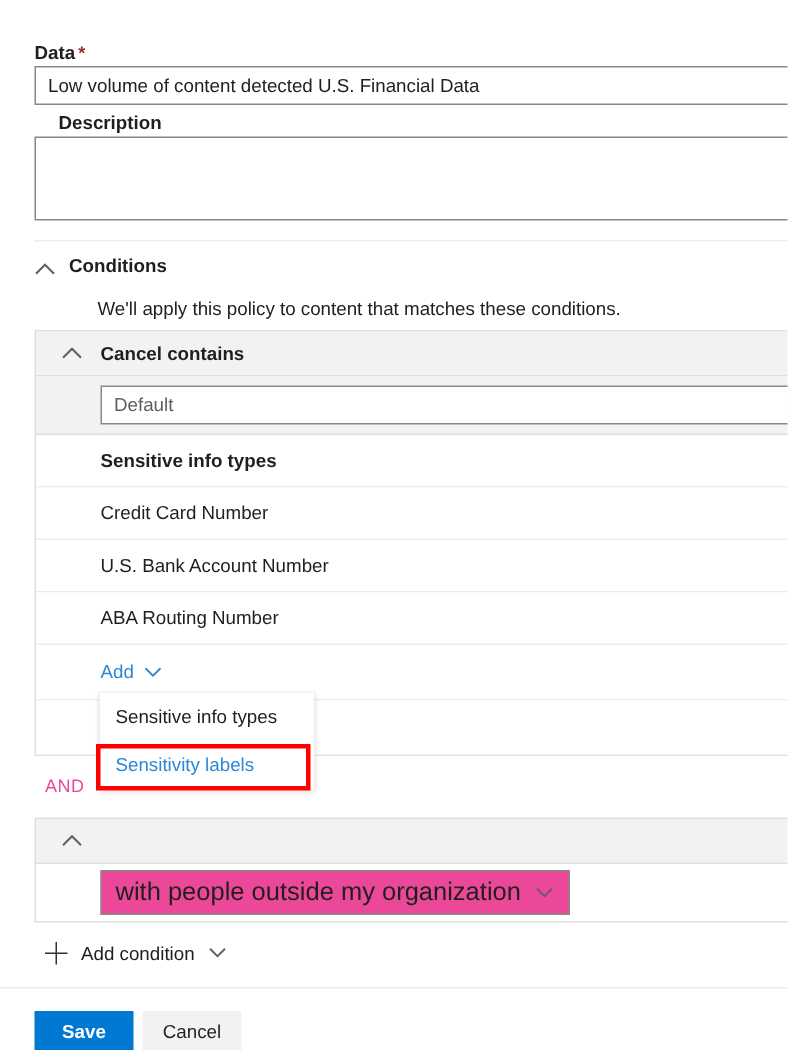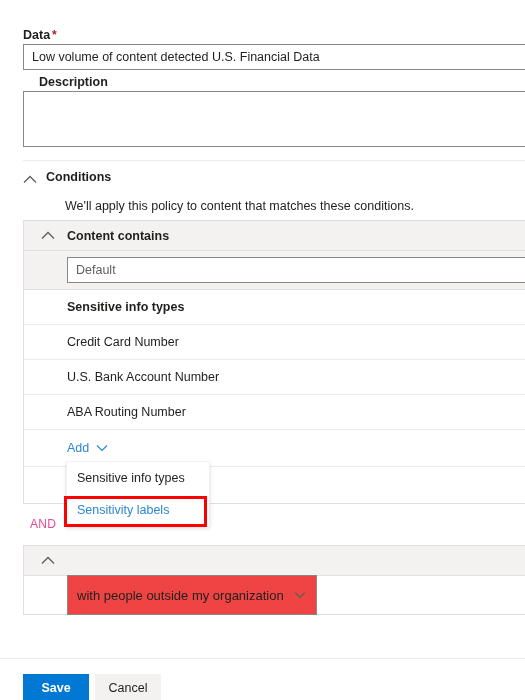--- a/index.html
+++ b/index.html
@@ -146,23 +146,23 @@
     font-size: 12px; font-weight: 400; color: #ec4899;
     letter-spacing: .3px; z-index: 5;
   }
 
   
   .sel-row {
     height: 38px; display: flex; align-items: center;
     padding-left: 43px; background: #ffffff;
   }
   .fake-select {
-    height: 40px; border: 1px solid #8a8886; background: #ef4444;
+    height: 30px; border: 1px solid #8a8886; background: #ec4899;
     display: inline-flex; align-items: center; gap: 10px;
-    padding: 0 8px 0 9px; font-size: 13px; color: #201f1e;
+    padding: 0 8px 0 9px; font-size: 17px; color: #201f1e;
     cursor: pointer;
   }
 
   
   .add-condition {
     position: absolute; left: 30px; top: 628px;
     display: inline-flex; align-items: center; gap: 9px;
     font-size: 12.5px; color: #201f1e; cursor: pointer;
   }
   .plus { width: 15px; height: 15px; position: relative; display: inline-block; }
@@ -209,21 +209,21 @@
 
   <div class="section-sub" style="top:199px;">We'll apply this policy to content that matches these conditions.</div>
 
   <div class="cond-card" style="top:220px;">
     <div class="cond-head">
       <span class="chev">
         <svg width="14" height="9" viewBox="0 0 14 9">
             <polyline points="1,7.5 7,1.5 13,7.5" fill="none" stroke="#605e5c" stroke-width="1.3"></polyline>
           </svg>
       </span>
-      <span>Content contains</span>
+      <span>Cancel contains</span>
     </div>
 
     <div class="cond-grayrow">
       <input class="inner-input" value="Default" style="">
     </div>
 
     <div class="tbl-row head">Sensitive info types</div>
     <div class="tbl-row">Credit Card Number</div>
     <div class="tbl-row">U.S. Bank Account Number</div>
     <div class="tbl-row">ABA Routing Number</div>
@@ -263,19 +263,28 @@
         <span>with people outside my organization</span>
         <span class="chev">
           <svg width="12" height="8" viewBox="0 0 12 8">
               <polyline points="1,1.5 6,6.5 11,1.5" fill="none" stroke="#605e5c" stroke-width="1.2"></polyline>
             </svg>
         </span>
       </span>
     </div>
   </div>
 
+  <div class="add-condition">
+    <span class="plus"></span>
+    <span>Add condition</span>
+    <span class="chev">
+      <svg width="12" height="8" viewBox="0 0 12 8">
+          <polyline points="1,1.5 6,6.5 11,1.5" fill="none" stroke="#605e5c" stroke-width="1.2"></polyline>
+        </svg>
+    </span>
+  </div>
 
   <div class="divider-full" style="top:658px;"></div>
 
   <button class="btn btn-primary" style="left:23px; top:674px; width:66px;">Save</button>
   <button class="btn btn-default" style="left:95px; top:674px; width:66px;">Cancel</button>
 
 </div>
 
 </body></html>

